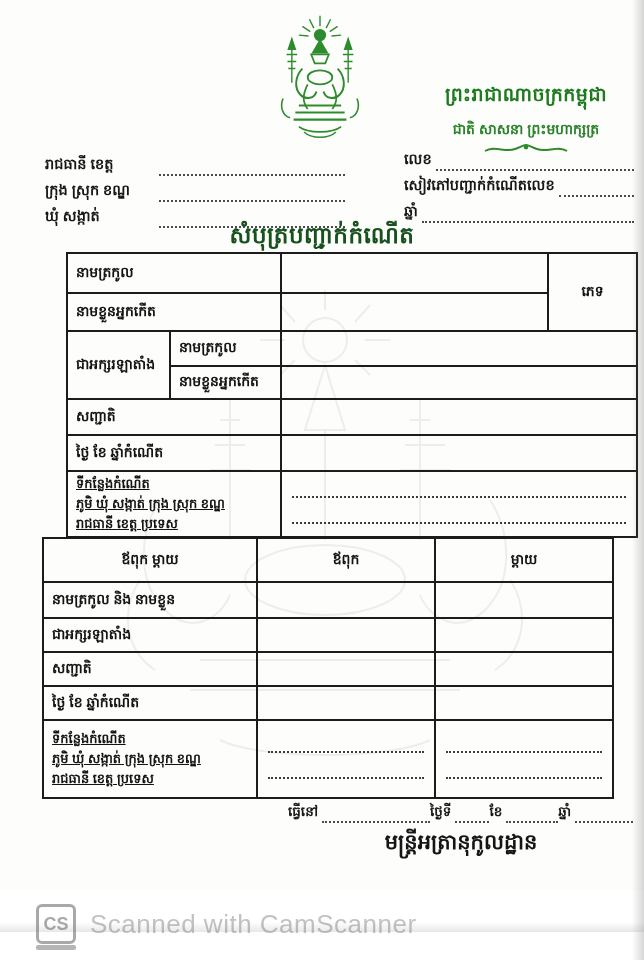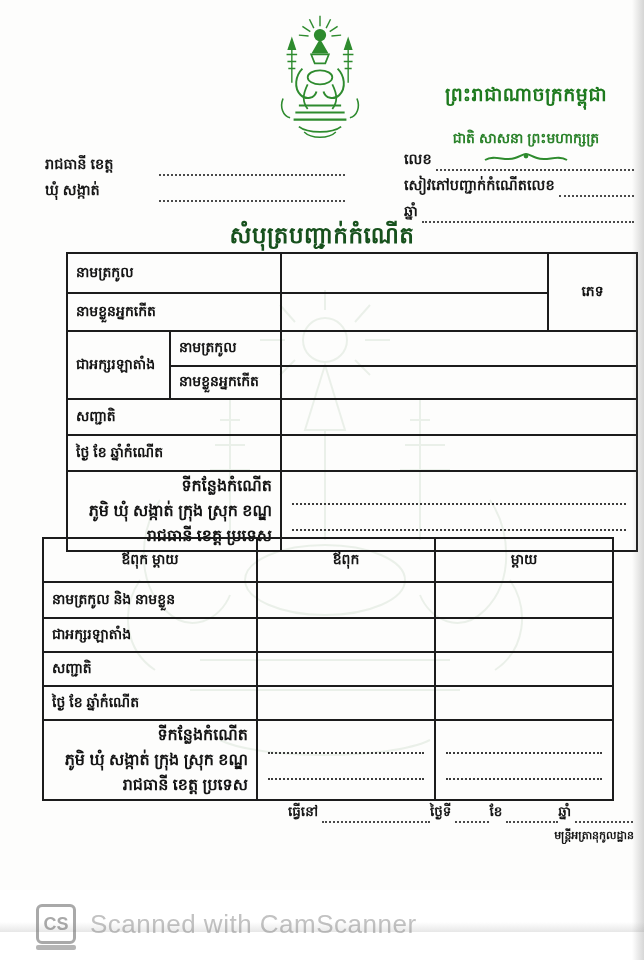--- a/index.html
+++ b/index.html
@@ -12,21 +12,21 @@
   .page{position:absolute;inset:0;background:#fdfdfc;}
   .edge-shadow-right{position:absolute;top:0;right:0;width:12px;height:100%;
     background:linear-gradient(to left, rgba(110,110,110,.28), rgba(110,110,110,0));}
   .edge-shadow-bottom{position:absolute;left:0;bottom:28px;width:100%;height:10px;
     background:linear-gradient(to top, rgba(120,120,120,.18), rgba(120,120,120,0));}
 
   
   .emblem{position:absolute;left:276px;top:12px;width:88px;height:136px;}
   .hdr-text{position:absolute;left:408px;top:82px;width:236px;text-align:center;}
   .hdr-kingdom{font-size:19px;font-weight:bold;color:#1e7a1e;letter-spacing:.5px;}
-  .hdr-motto{font-size:14px;font-weight:bold;color:#2a822a;margin-top:19px;}
+  .hdr-motto{font-size:14px;font-weight:bold;color:#2a822a;margin-top:10px;}
   .hdr-flourish{margin-top:2px;height:12px;}
 
   
   .meta-left{position:absolute;left:45px;top:150px;width:300px;}
   .meta-right{position:absolute;left:404px;top:145px;width:230px;text-align:center;}
   .meta-row{display:flex;align-items:flex-end;height:26px;font-size:14.5px;font-weight:bold;color:#171717;}
   .meta-row .lbl{white-space:nowrap;}
   .meta-left .lbl{width:112px;}
   .dots{flex:1 1 auto;border-bottom:2px dotted #4a4a4a;height:14px;margin-left:4px;}
   .dots.fixed{flex:none;}
@@ -35,33 +35,33 @@
   .doc-title{position:absolute;left:0;top:221px;width:644px;text-align:center;
     font-size:23px;font-weight:bold;color:#17511d;letter-spacing:.5px;}
 
   
   table{border-collapse:collapse;table-layout:fixed;background:transparent;}
   td{border:2px solid #1c1c1c;font-size:14px;font-weight:bold;color:#141414;
      padding:2px 8px;vertical-align:middle;overflow:hidden;}
   .tbl-child{position:absolute;left:42px;top:252px;width:570px;margin-left:24px;}
   .tbl-parents{position:absolute;left:42px;top:537px;width:570px;}
   .cell-center{text-align:center;}
-  .bp-lines{text-align:right;line-height:1.55;font-size:16px;}
+  .bp-lines{text-align:left;line-height:1.55;font-size:13px;text-decoration:underline;}
   .cell-dots{padding:4px 10px;}
   .cell-dots .dotline{border-bottom:2px dotted #3c3c3c;height:16px;margin:4px 0 8px 0;}
 
   
   .watermark{position:absolute;left:80px;top:280px;width:490px;height:500px;opacity:.16;pointer-events:none;}
 
   
   .made-line{position:absolute;left:288px;top:803px;width:346px;display:flex;
     align-items:flex-end;font-size:13.5px;font-weight:bold;color:#1a1a1a;}
   .made-line .dots{height:12px;}
-  .officer{position:absolute;left:288px;top:828px;width:346px;text-align:right;
-    font-size:11px;font-weight:bold;color:#151515;}
+  .officer{position:absolute;left:288px;top:828px;width:346px;text-align:center;
+    font-size:21px;font-weight:bold;color:#151515;}
 
   
   .scan-strip{position:absolute;left:0;bottom:0;width:100%;height:70px;background:#ffffff;}
   .scan-inner{position:absolute;left:36px;top:14px;display:flex;align-items:center;gap:14px;}
   .cs-badge{width:34px;height:34px;border:3px solid #a9a9a9;border-radius:6px;
     display:flex;align-items:center;justify-content:center;
     font-size:18px;font-weight:bold;color:#a9a9a9;position:relative;}
   .cs-badge::after{content:"";position:absolute;left:-3px;right:-3px;bottom:-9px;height:5px;
     background:#b5b5b5;border-radius:2px;}
   .scan-text{font-size:26px;color:#c2c2c2;letter-spacing:.5px;}
@@ -135,20 +135,24 @@
       <circle cx="45" cy="4" r="2.4" fill="#2e8b2e"></circle>
     </svg>
   </div>
 
   <div class="meta-left">
     <div class="meta-row">
       <span class="lbl">រាជធានី ខេត្ត</span>
       <span class="dots fixed" style="width:186px"></span>
     </div>
     <div class="meta-row">
+      <span class="lbl">ក្រុង ស្រុក ខណ្ឌ</span>
+      <span class="dots fixed" style="width:186px"></span>
+    </div>
+    <div class="meta-row">
       <span class="lbl">ឃុំ សង្កាត់</span>
       <span class="dots fixed" style="width:186px"></span>
     </div>
   </div>
 
   <div class="meta-right">
     <div class="meta-row">
       <span class="lbl">លេខ</span>
       <span class="dots"></span>
     </div>

